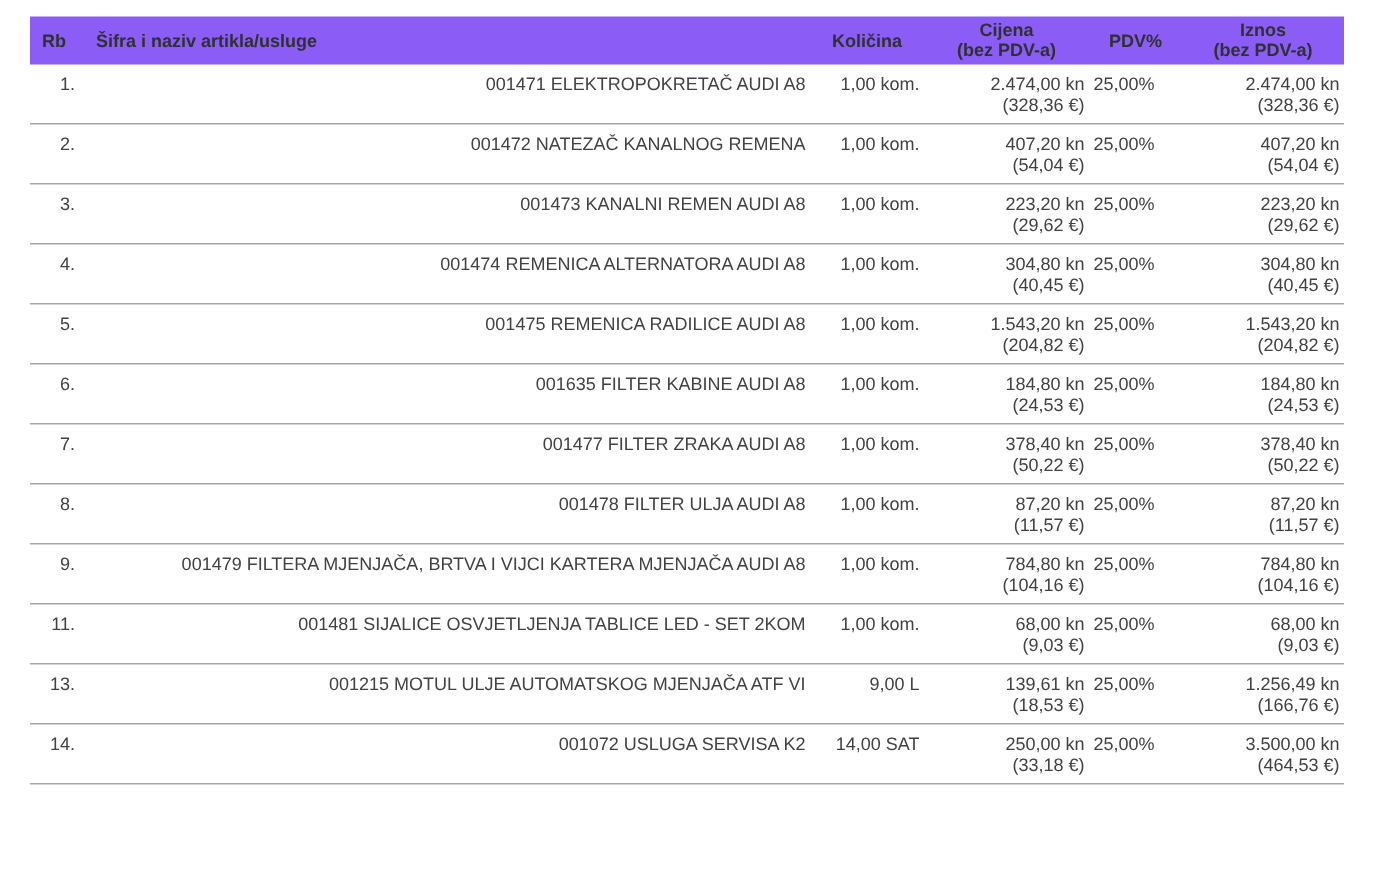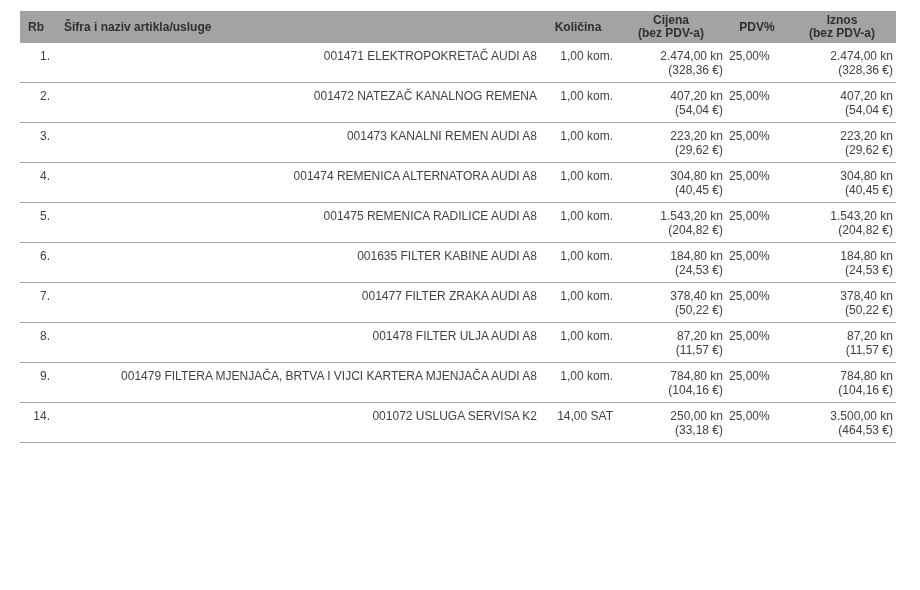--- a/index.html
+++ b/index.html
@@ -22,21 +22,21 @@
     color: #424242;
   }
   col.c-rb     { width: 32px; }
   col.c-name   { width: 488px; }
   col.c-qty    { width: 76px; }
   col.c-price  { width: 110px; }
   col.c-vat    { width: 62px; }
   col.c-amount { width: 108px; }
 
   thead th {
-    background: #a3a3a3;
+    background: #8b5cf6;
     color: #303030;
     font-weight: bold;
     font-size: 12px;
     line-height: 13px;
     padding: 3px 3px;
     vertical-align: middle;
     text-align: center;
     height: 23px;
   }
   thead th.col-rb   { text-align: left; padding-left: 8px; }
@@ -223,22 +223,50 @@
       <div>(104,16 €)</div>
     </td>
     <td class="col-vat">25,00%</td>
     <td class="col-amount">
       <div>784,80 kn</div>
       <div>(104,16 €)</div>
     </td>
   </tr>
 
 
-
-
+  <tr>
+    <td class="col-rb">11.</td>
+    <td class="col-name">001481 SIJALICE OSVJETLJENJA TABLICE LED - SET 2KOM</td>
+    <td class="col-qty">1,00 kom.</td>
+    <td class="col-price">
+      <div>68,00 kn</div>
+      <div>(9,03 €)</div>
+    </td>
+    <td class="col-vat">25,00%</td>
+    <td class="col-amount">
+      <div>68,00 kn</div>
+      <div>(9,03 €)</div>
+    </td>
+  </tr>
+
+
+  <tr>
+    <td class="col-rb">13.</td>
+    <td class="col-name">001215 MOTUL ULJE AUTOMATSKOG MJENJAČA ATF VI</td>
+    <td class="col-qty">9,00 L</td>
+    <td class="col-price">
+      <div>139,61 kn</div>
+      <div>(18,53 €)</div>
+    </td>
+    <td class="col-vat">25,00%</td>
+    <td class="col-amount">
+      <div>1.256,49 kn</div>
+      <div>(166,76 €)</div>
+    </td>
+  </tr>
 
   <tr>
     <td class="col-rb">14.</td>
     <td class="col-name">001072 USLUGA SERVISA K2</td>
     <td class="col-qty">14,00 SAT</td>
     <td class="col-price">
       <div>250,00 kn</div>
       <div>(33,18 €)</div>
     </td>
     <td class="col-vat">25,00%</td>

